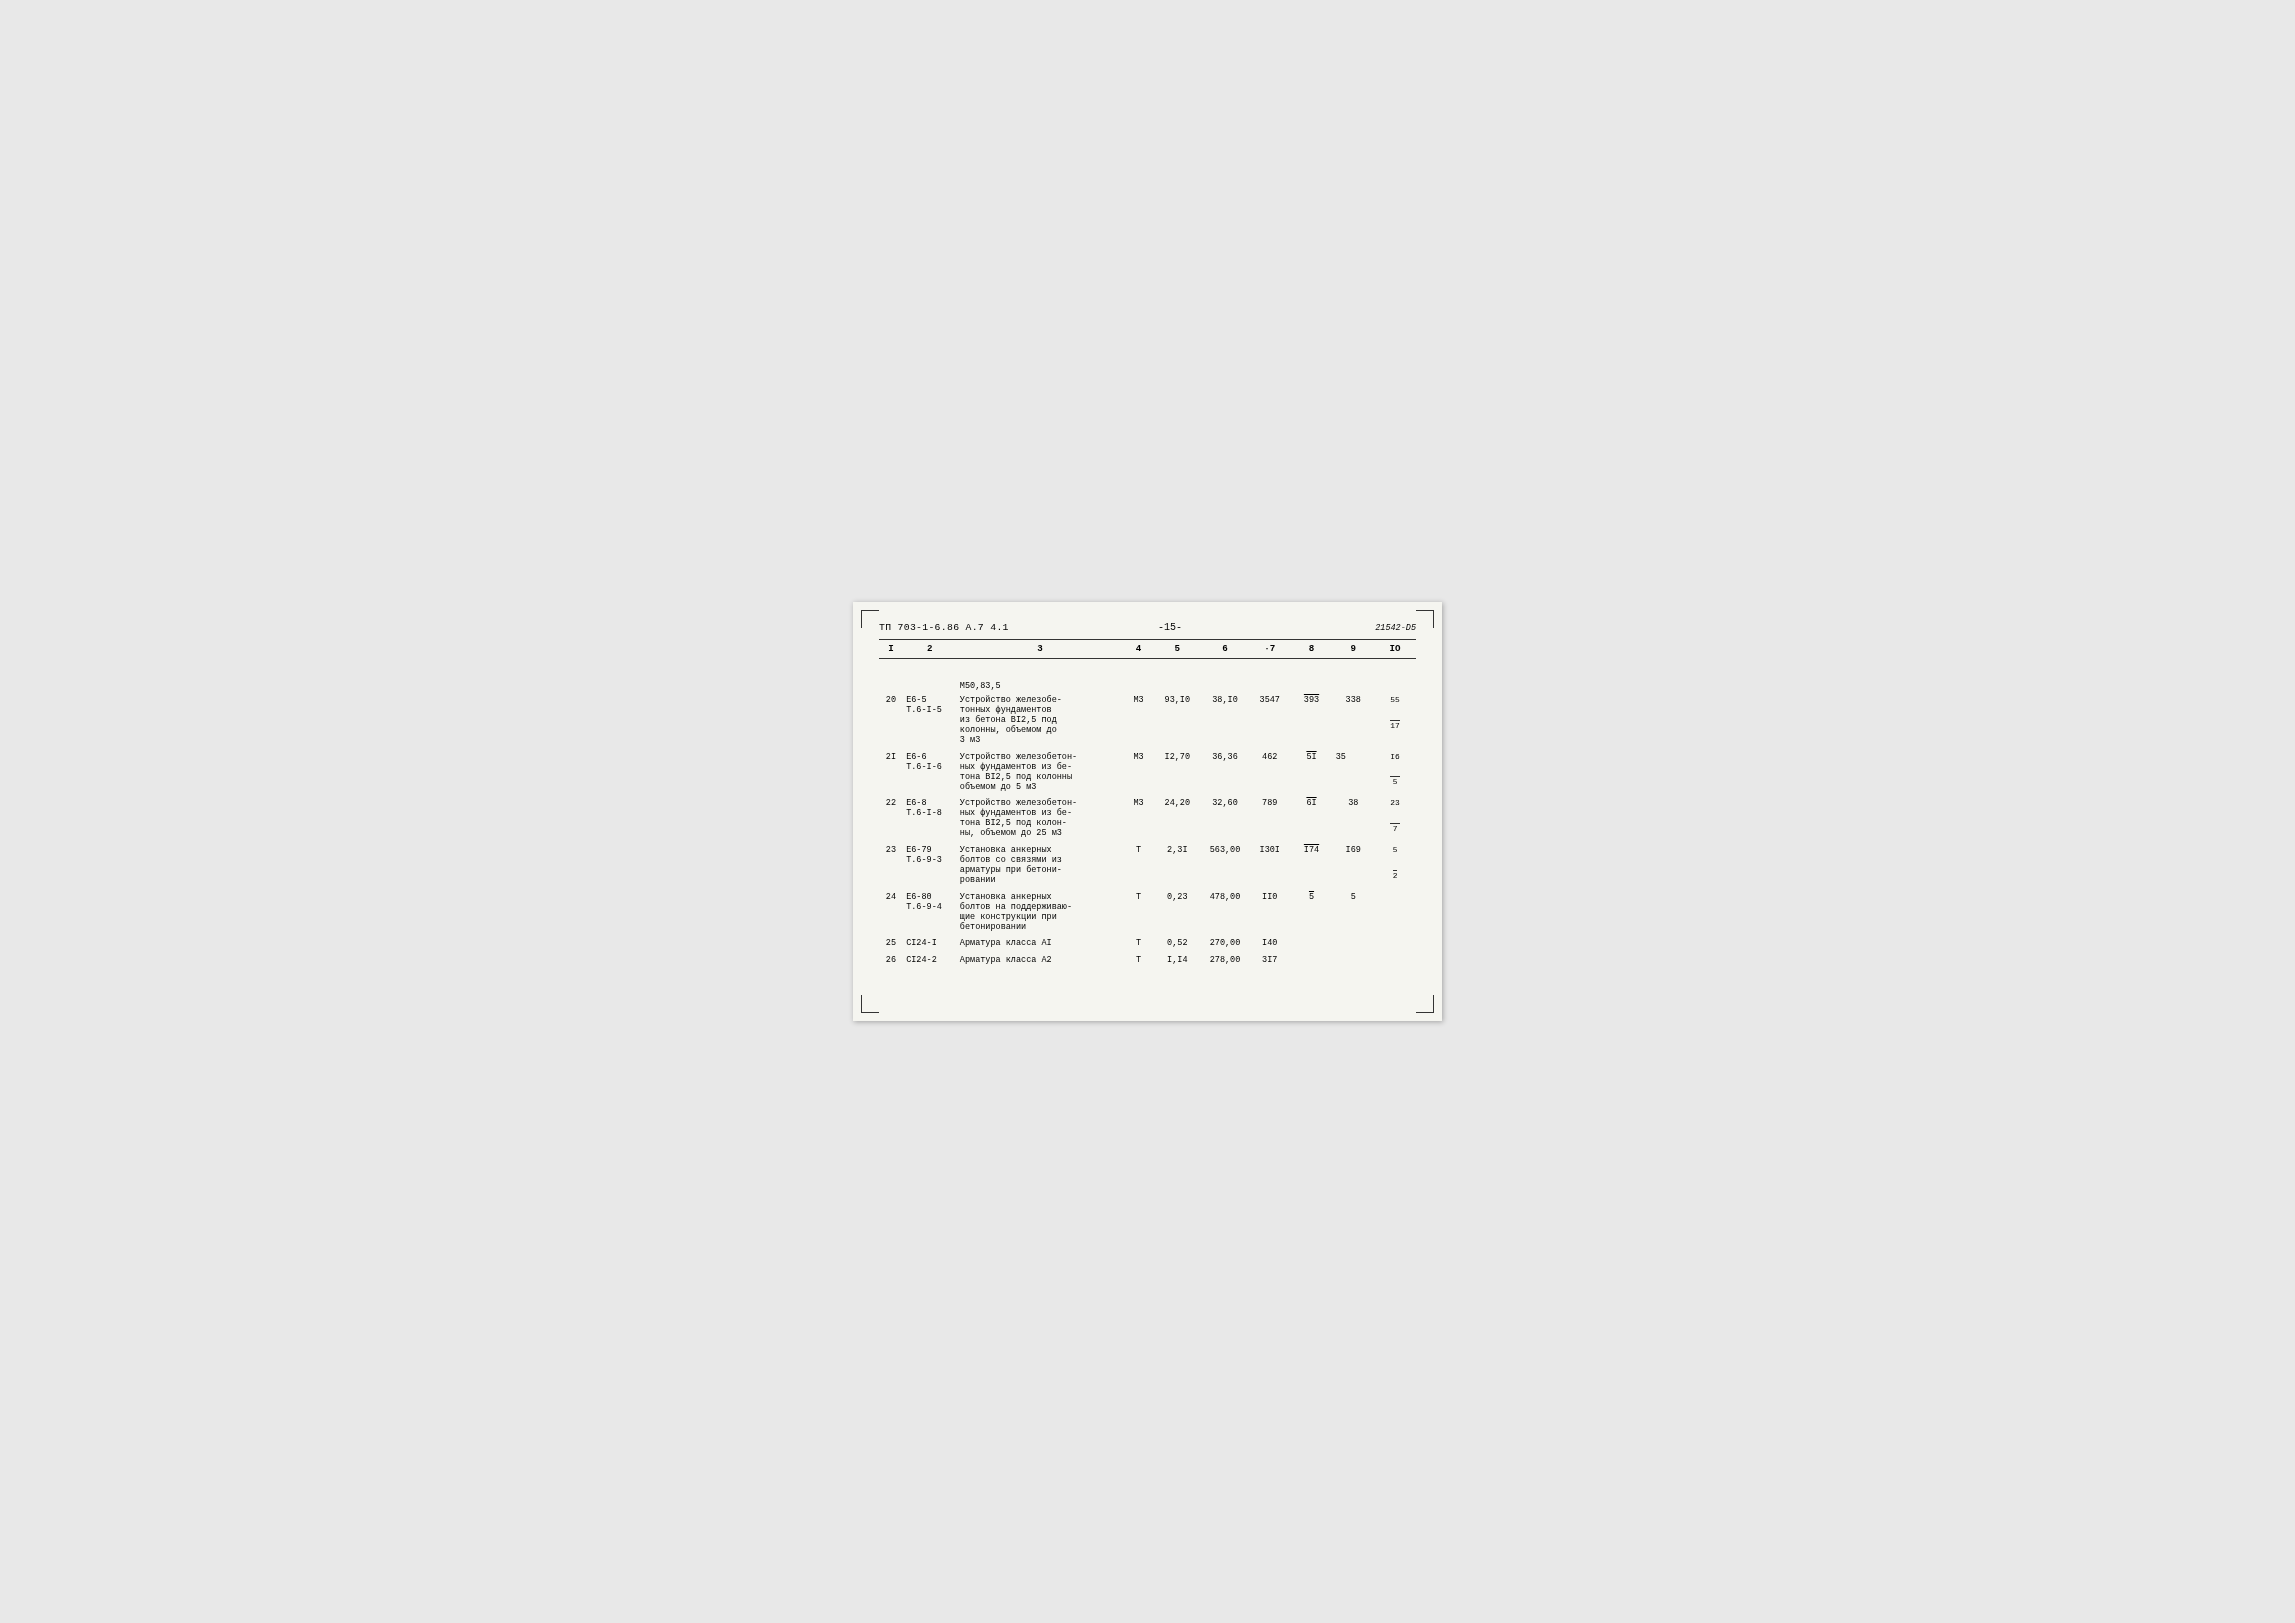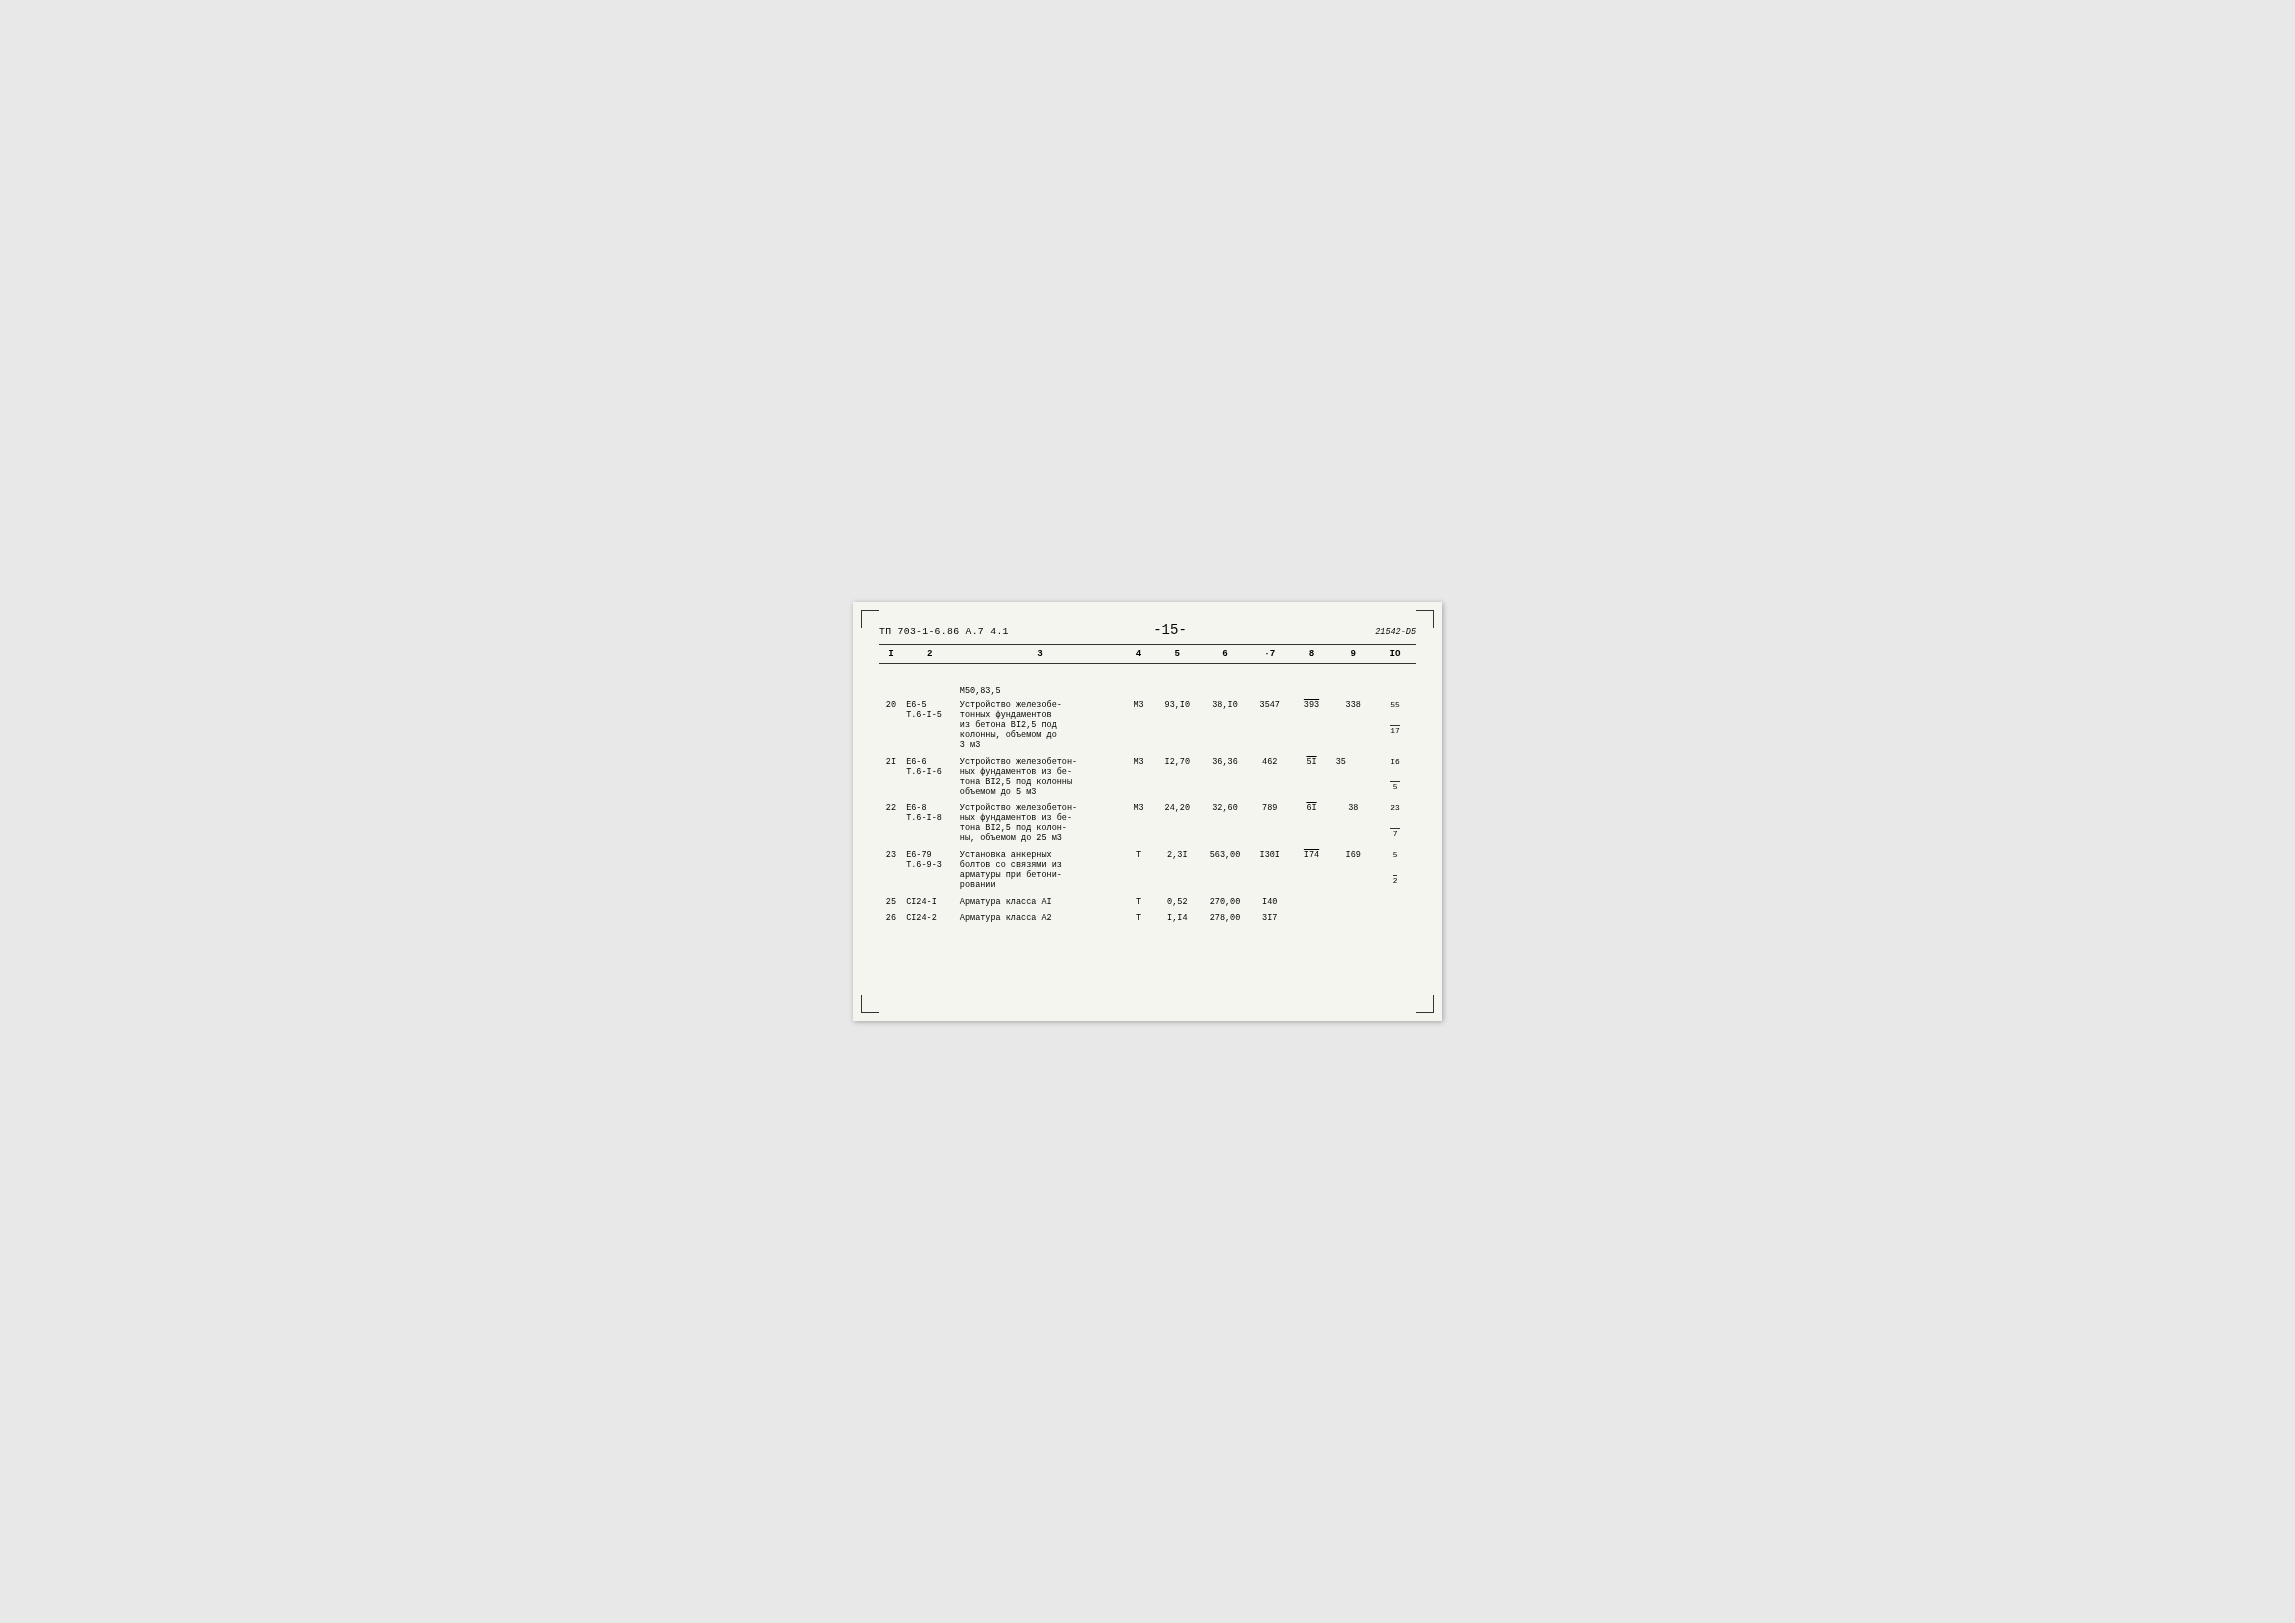--- a/index.html
+++ b/index.html
@@ -68,21 +68,21 @@
       margin-bottom: 6.5px;
       font-size: 9.8px;
     }
 
     .header-left {
       font-size: 9.8px;
       letter-spacing: 0.3px;
     }
 
     .header-center {
-      font-size: 14px;
+      font-size: 10px;
       text-align: center;
     }
 
     .header-right {
       font-size: 8.5px;
       font-style: italic;
       margin-left: 44px;
     }
 
     .table-wrapper {
@@ -269,20 +269,36 @@
     <td class="col-6">563,00</td>
     <td class="col-7">I30I</td>
     <td class="col-8" style="text-align:center"><span style="text-decoration:overline">I74</span></td>
     <td class="col-9" style="text-align:center">I69</td>
     <td class="col-10" style="text-align:center"><span class="frac">
                 <span class="num">5</span>
                 <span class="den">2</span>
               </span></td>
   </tr>
           <tr class="data-row">
+    <td class="col-1">24</td>
+    <td class="col-2" style="white-space:pre-line">Е6-80
+Т.6-9-4</td>
+    <td class="col-3" style="white-space:pre-line">Установка анкерных
+болтов на поддерживаю-
+щие конструкции при
+бетонировании</td>
+    <td class="col-4">Т</td>
+    <td class="col-5">0,23</td>
+    <td class="col-6">478,00</td>
+    <td class="col-7">II0</td>
+    <td class="col-8" style="text-align:center"><span style="text-decoration:overline">5</span></td>
+    <td class="col-9" style="text-align:center">5</td>
+    <td class="col-10" style="text-align:center"></td>
+  </tr>
+          <tr class="data-row">
     <td class="col-1">25</td>
     <td class="col-2" style="white-space:pre-line">СI24-I</td>
     <td class="col-3" style="white-space:pre-line">Арматура класса АI</td>
     <td class="col-4">Т</td>
     <td class="col-5">0,52</td>
     <td class="col-6">270,00</td>
     <td class="col-7">I40</td>
     <td class="col-8" style="text-align:center"></td>
     <td class="col-9" style="text-align:center"></td>
     <td class="col-10" style="text-align:center"></td>

